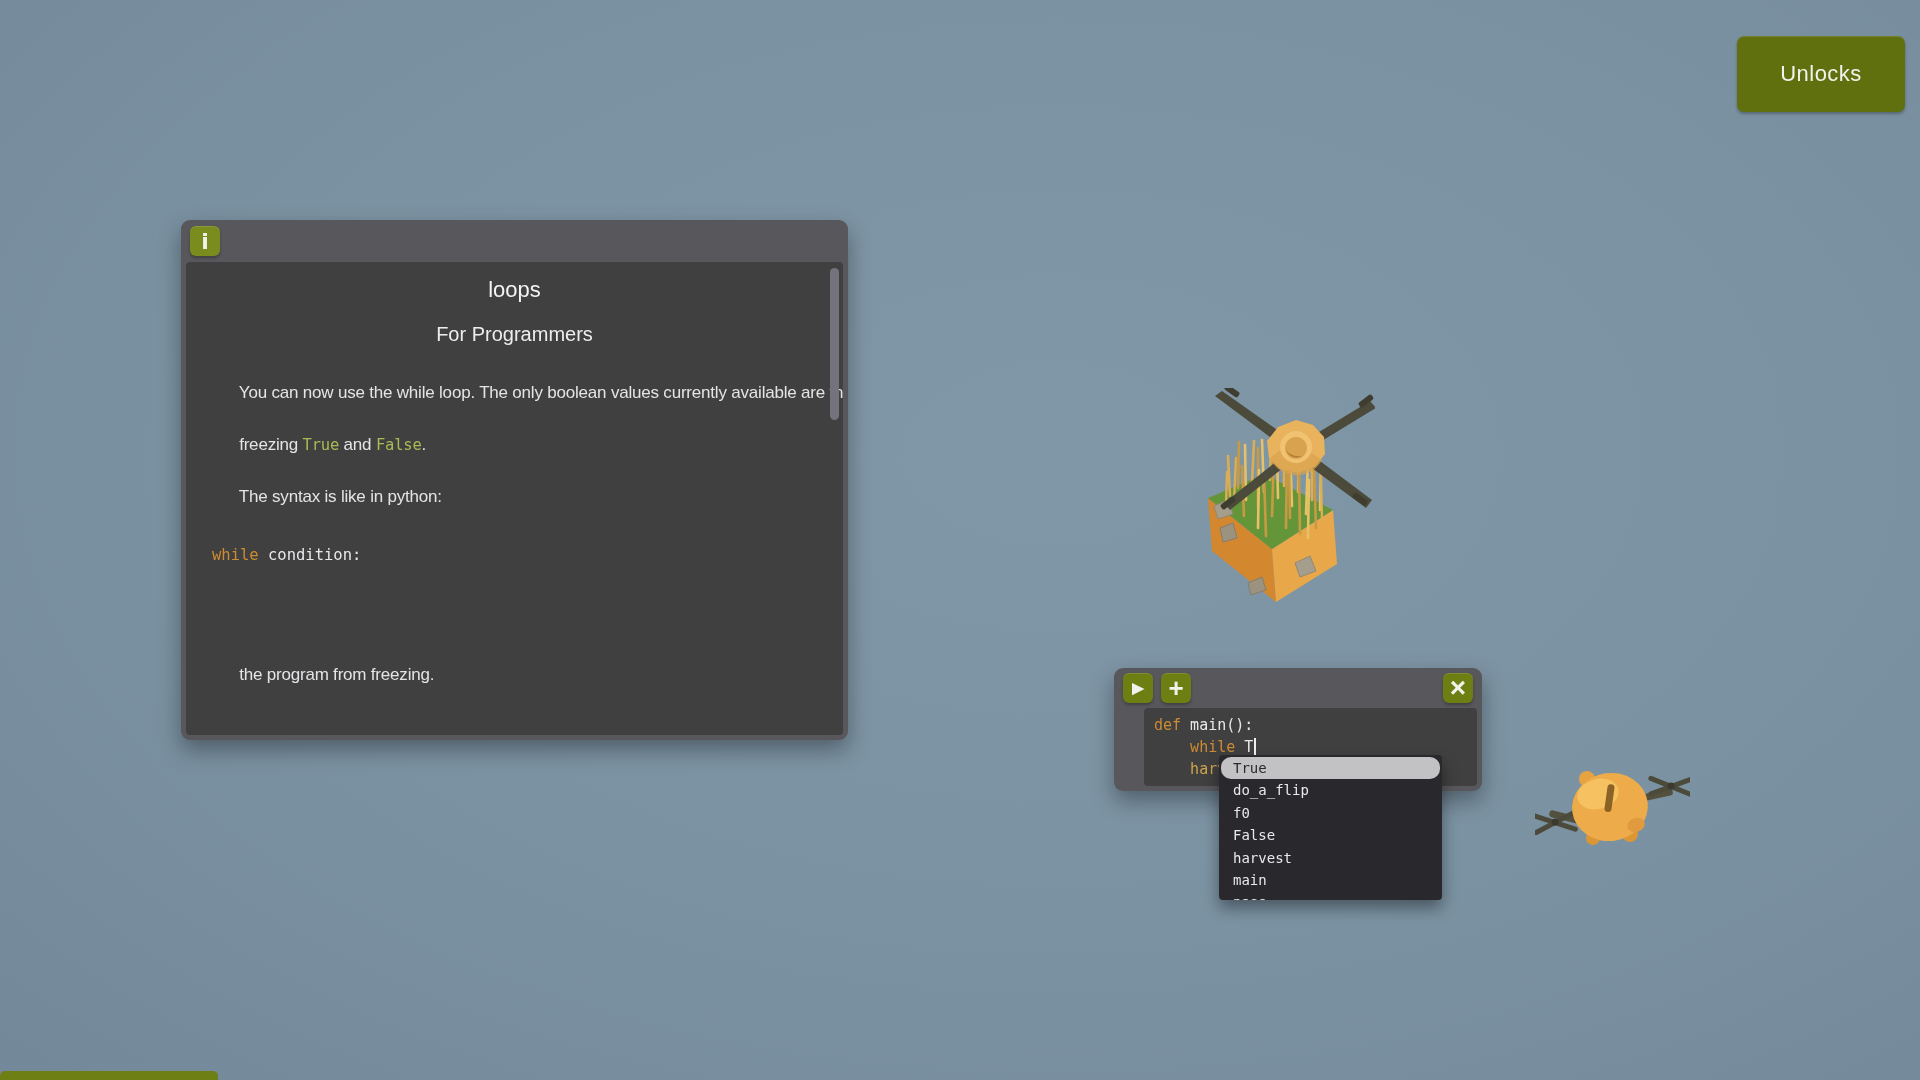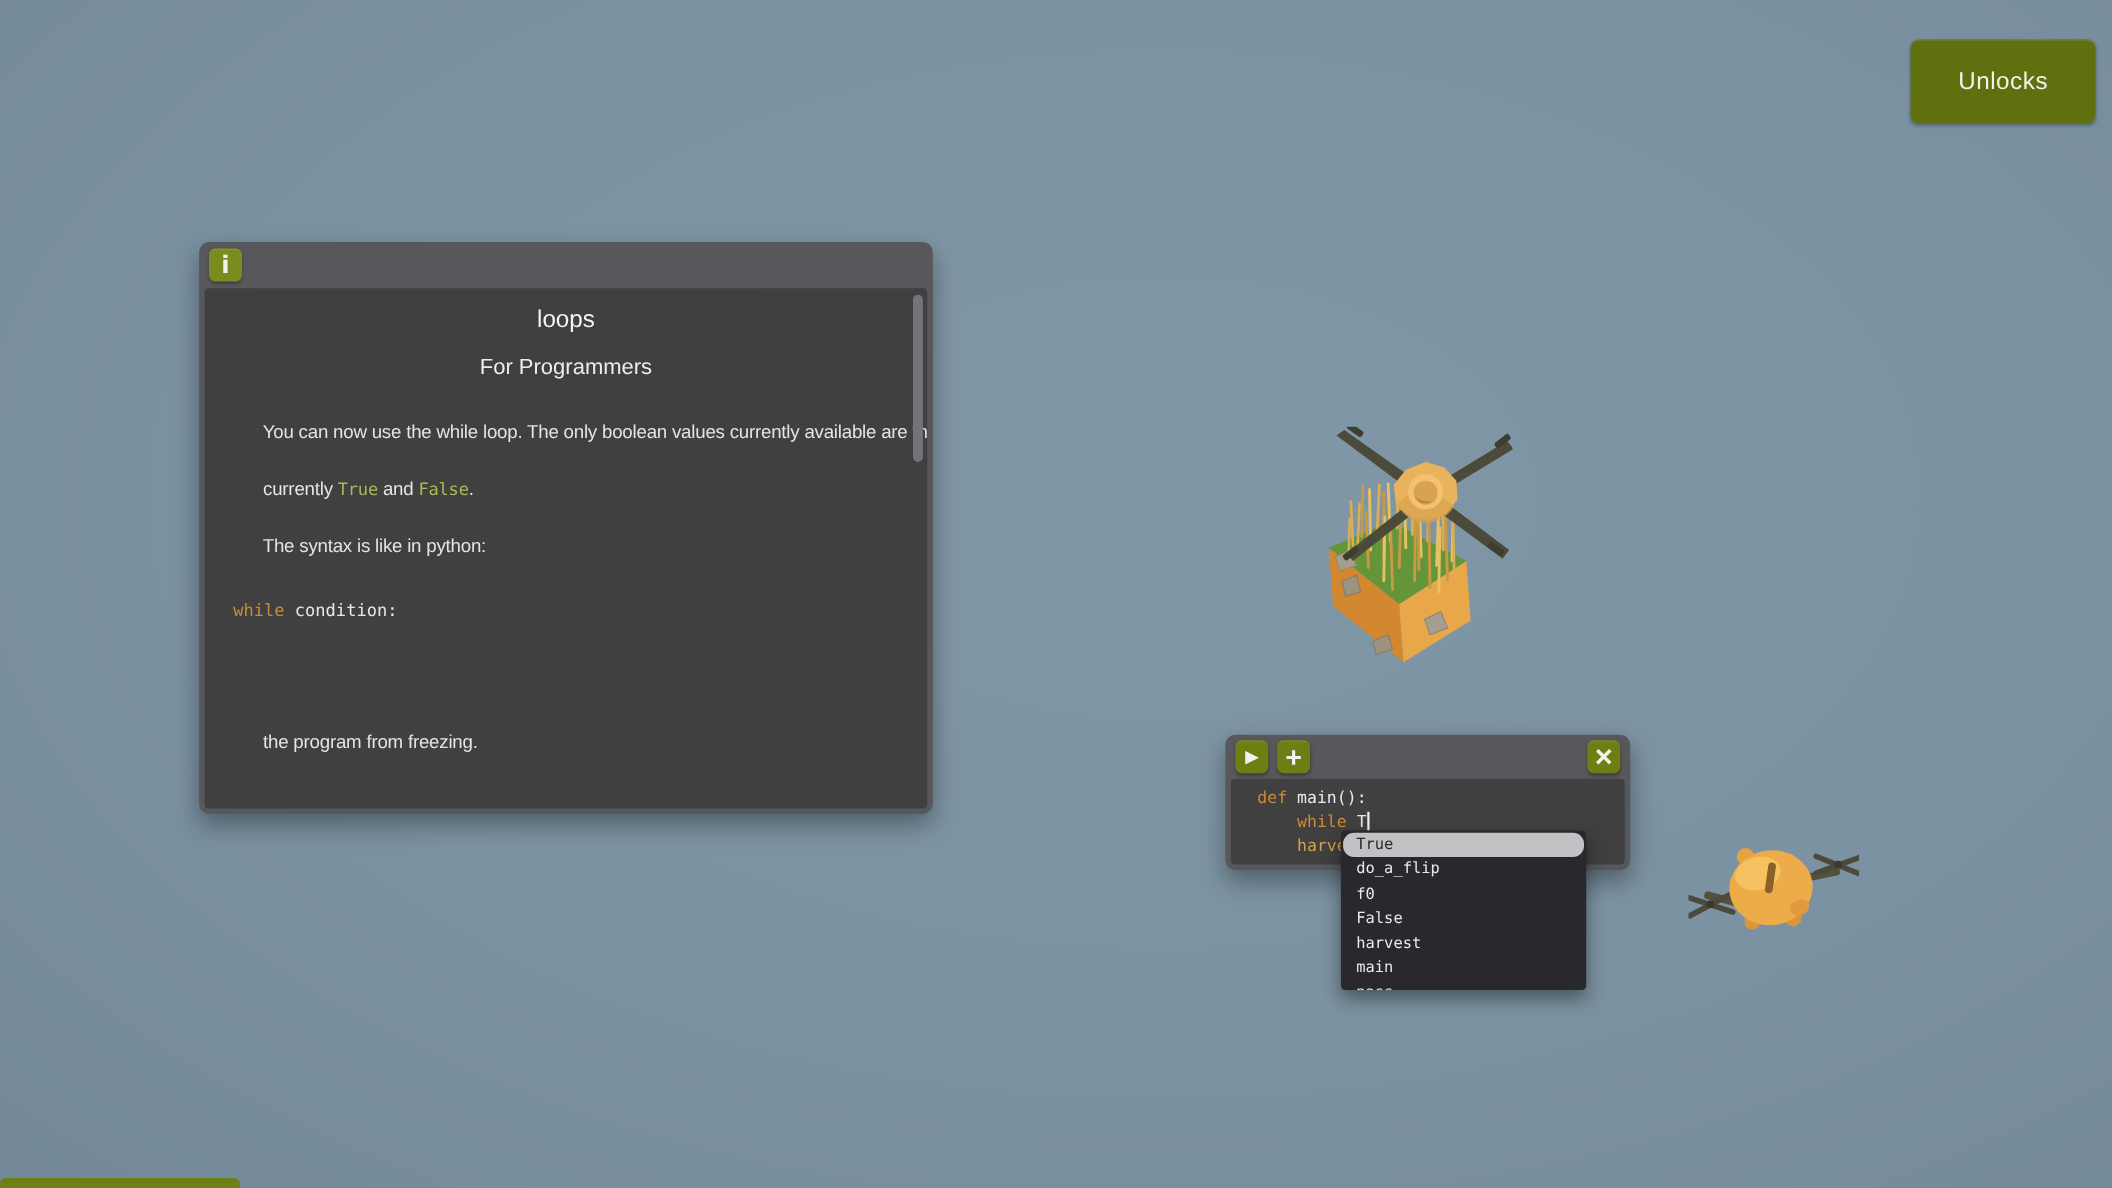--- a/index.html
+++ b/index.html
@@ -69,21 +69,21 @@
   #info-scrollbar {
     position:absolute; right:4px; top:6px; width:9px; height:455px;
   }
   #info-scroll-thumb {
     position:absolute; top:0; left:0; width:9px; height:152px;
     background:#74737c; border-radius:5px;
   }
   
   #editor { left:1114px; top:668px; width:368px; }
   #editor .panel-header { height:40px; padding:5px 4px; }
-  #editor .panel-body { height:78px; padding:6px 0 0 24px; }
+  #editor .panel-body { height:78px; padding:6px 0 0 10px;margin-left:25px; }
   #editor .code-line { font-size:15px; line-height:22px; }
   .hdr-spacer { flex:1; }
   .cursor {
     display:inline-block; width:2px; height:17px;
     background:#f0f0f0; vertical-align:-3px; margin-left:1px;
   }
   
   #autocomplete {
     position:absolute; left:1219px; top:755px; width:223px; height:145px;
     background:#29282c; border-radius:4px; overflow:hidden;
@@ -119,21 +119,21 @@
   <div class="panel-header">
     <button class="olive-btn icon-btn" id="info-icon-btn">i</button>
   </div>
   <div class="panel-body">
     <div class="doc-title">loops</div>
 
     <div class="doc-h h1">For Programmers</div>
 
     <div class="doc-p p1">
       <span>You can now use the while loop. The only boolean values currently available are the</span><br>
-      <span>currently </span><span class="inline-code const">True</span><span> and </span><span class="inline-code const">False</span><span>.</span><br>
+      <span>freezing </span><span class="inline-code const">True</span><span> and </span><span class="inline-code const">False</span><span>.</span><br>
       <span>The syntax is like in python:</span>
     </div>
 
     <div class="code-block">
       <div class="code-line"><span class="kw">while</span><span> condition:</span></div>
     </div>
 
     <div class="doc-p p2">
       <br>
       <span>the program from freezing.</span>

